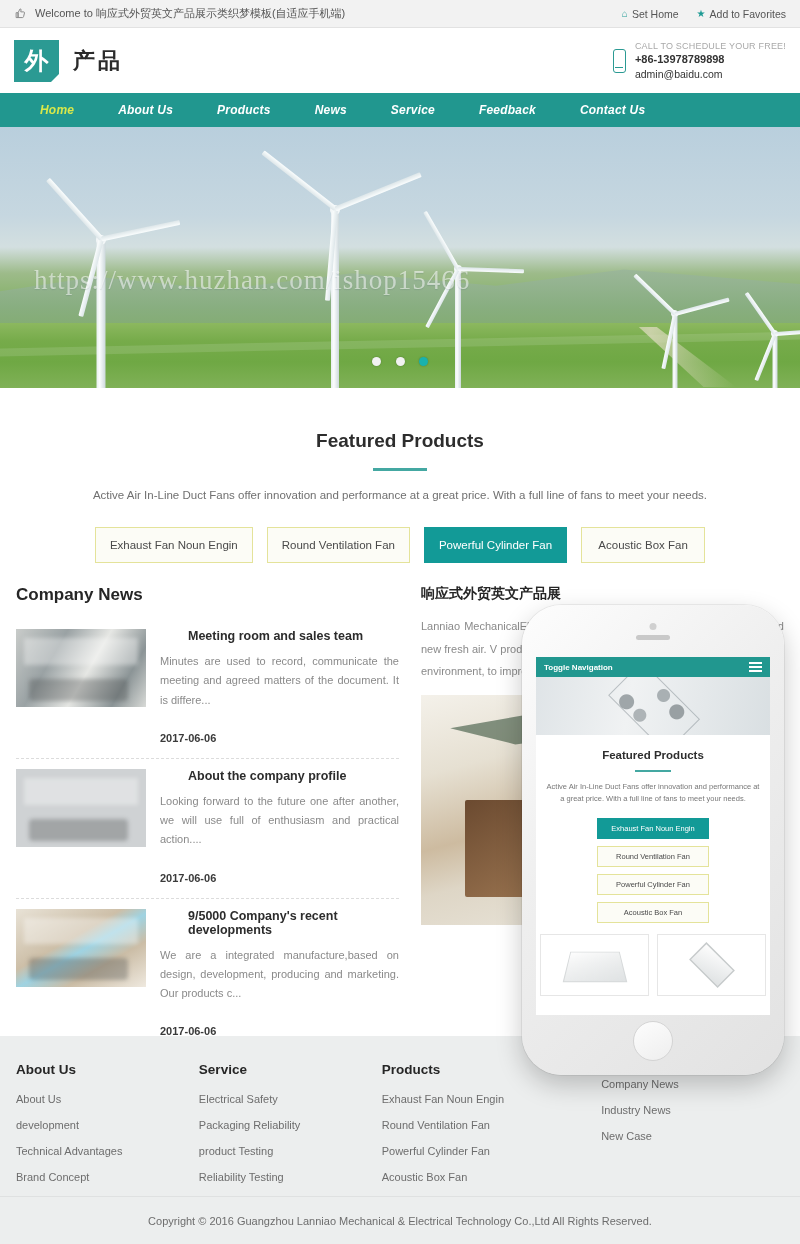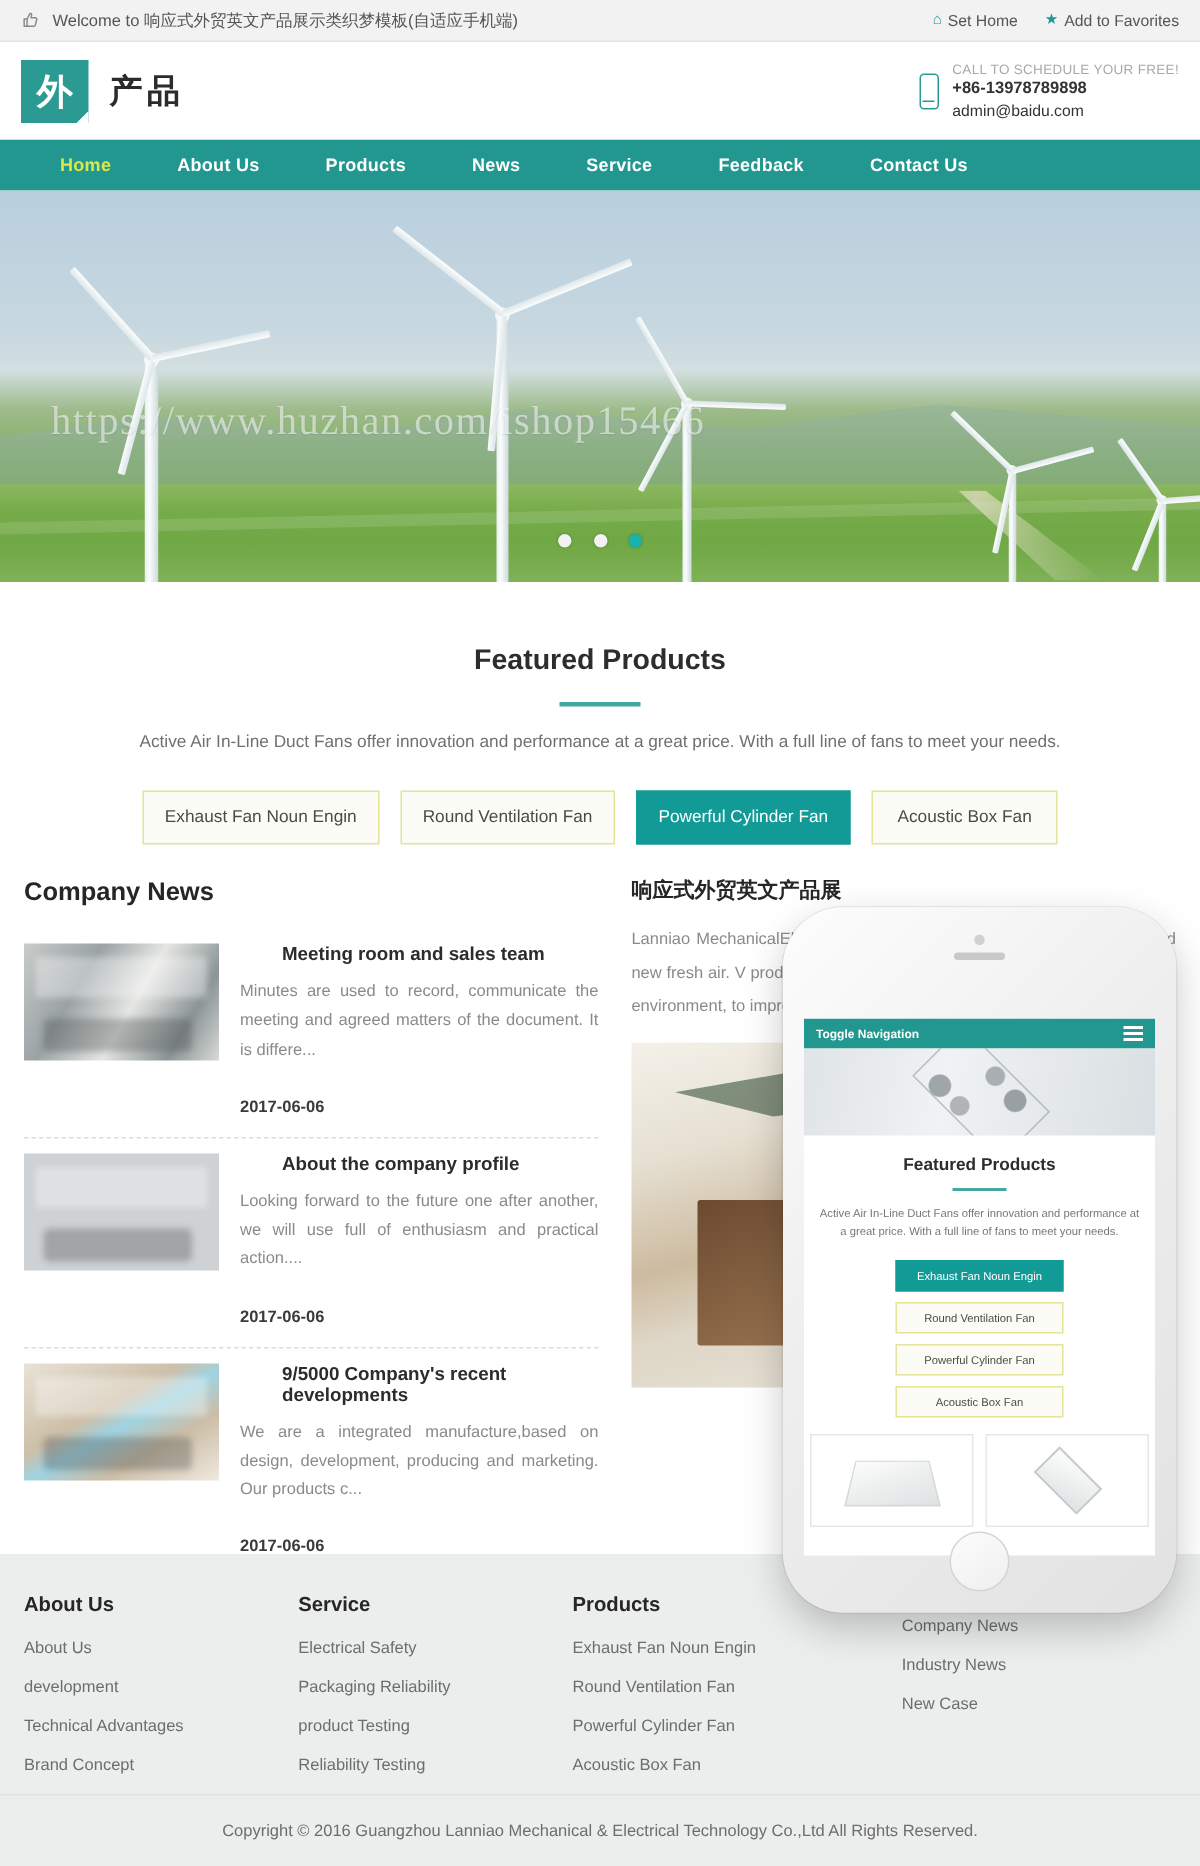--- a/index.html
+++ b/index.html
@@ -58,21 +58,21 @@
   .c-mail { font-size: 10.5px; color: #333; }
 
   
   .nav {
     height: 34px; background: #21978f;
     display: flex; align-items: center;
     padding-left: 18px;
   }
   .nav-item {
     color: #fff; font-size: 12px; font-weight: bold;
-    padding: 0 22px; cursor: pointer; letter-spacing: .2px;
+    padding: 0 22px; cursor: pointer; letter-spacing: .2px; font-style: italic;
   }
   .nav-item.active { color: #d9e84a; }
 
   
   .hero { position: relative; height: 261px; overflow: hidden; }
   .sky {
     position: absolute; inset: 0;
     background: linear-gradient(#b9cfdd 0%, #c6d7e0 34%, #d3dfe0 46%, #9dbb8a 56%, #7fae5f 70%, #79ad58 100%);
   }
   .hills {
@@ -198,21 +198,21 @@
     box-shadow: 0 10px 26px rgba(0,0,0,.22), 0 0 0 1px rgba(0,0,0,.06);
     padding: 52px 14px 60px;
   }
   .phone-speaker { position:absolute; top: 30px; left:50%; transform:translateX(-50%);
                    width: 34px; height: 5px; border-radius:3px; background:#c9c9c9; }
   .phone-cam { position:absolute; top: 18px; left:50%; transform:translateX(-50%);
                width: 7px; height:7px; border-radius:50%; background:#d0d0d0; }
   .phone-home { position:absolute; bottom: 14px; left:50%; transform:translateX(-50%);
                 width: 40px; height:40px; border-radius:50%;
                 border: 1.5px solid #d4d4d4; background: linear-gradient(150deg,#fdfdfd,#eee); }
-  .screen { width: 100%; height: 100%; background:#fff; overflow:hidden; position:relative;margin-top:22px; }
+  .screen { width: 100%; height: 100%; background:#fff; overflow:hidden; position:relative; }
   .p-nav { background:#21978f; height: 20px; display:flex; align-items:center;
            padding: 0 8px; }
   .p-nav-label { color:#fff; font-size: 8px; font-weight:bold; }
   .p-burger { margin-left:auto; width: 13px; }
   .p-burger span { display:block; height:1.6px; background:#fff; margin: 2.2px 0; }
   .p-hero { height: 58px; background: linear-gradient(100deg,#dfe4e7,#f0f2f3 40%,#d9dfe2);
             position:relative; overflow:hidden; }
   .p-hero:before { content:""; position:absolute; left:22%; top:14%; width:56%; height:72%;
                    background:
                      radial-gradient(circle at 30% 40%, #9fa6a9 0 7px, transparent 8px),

